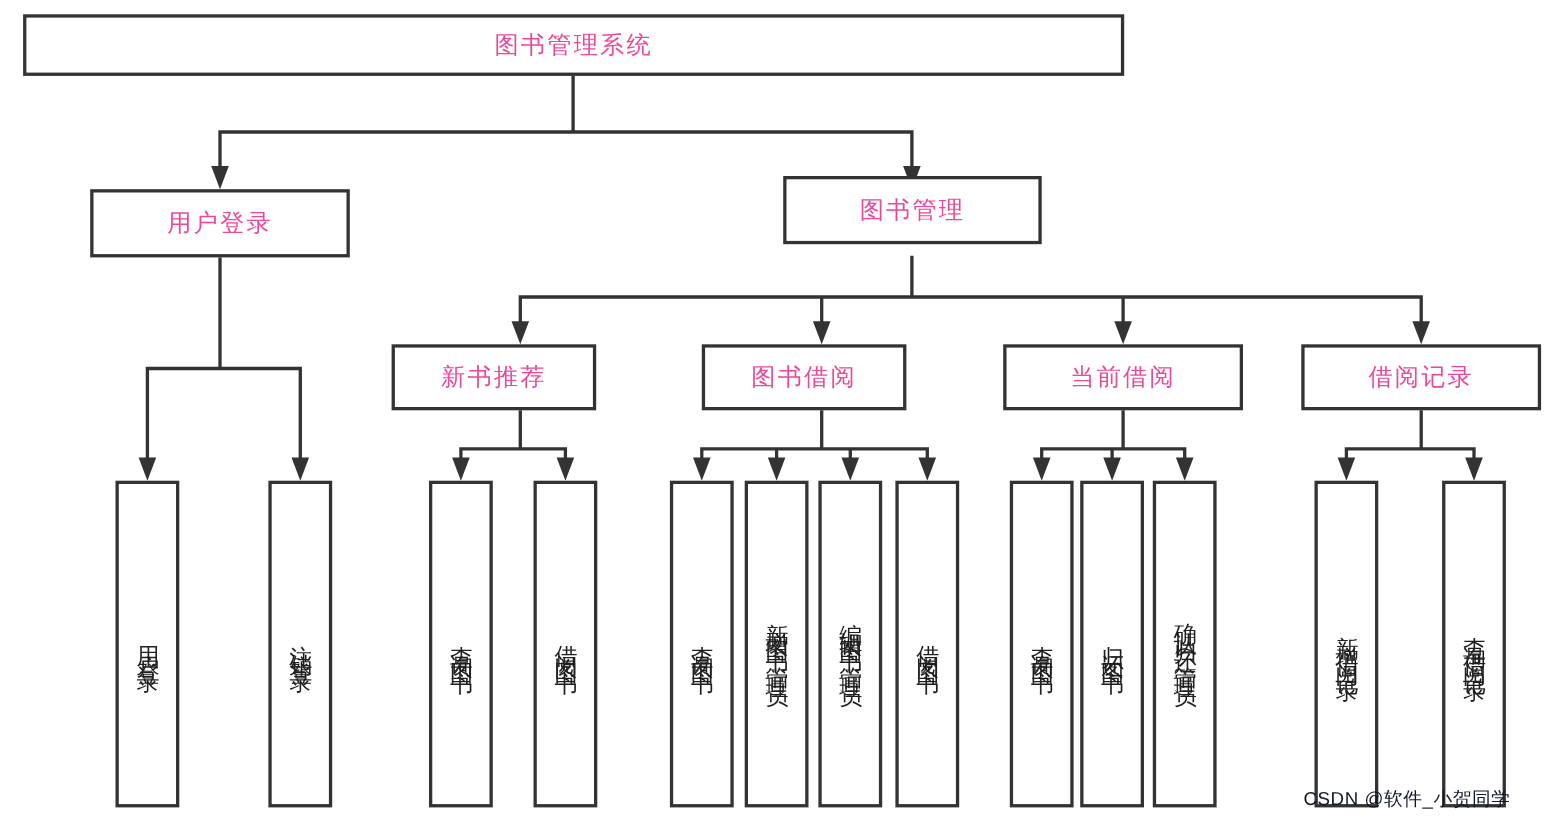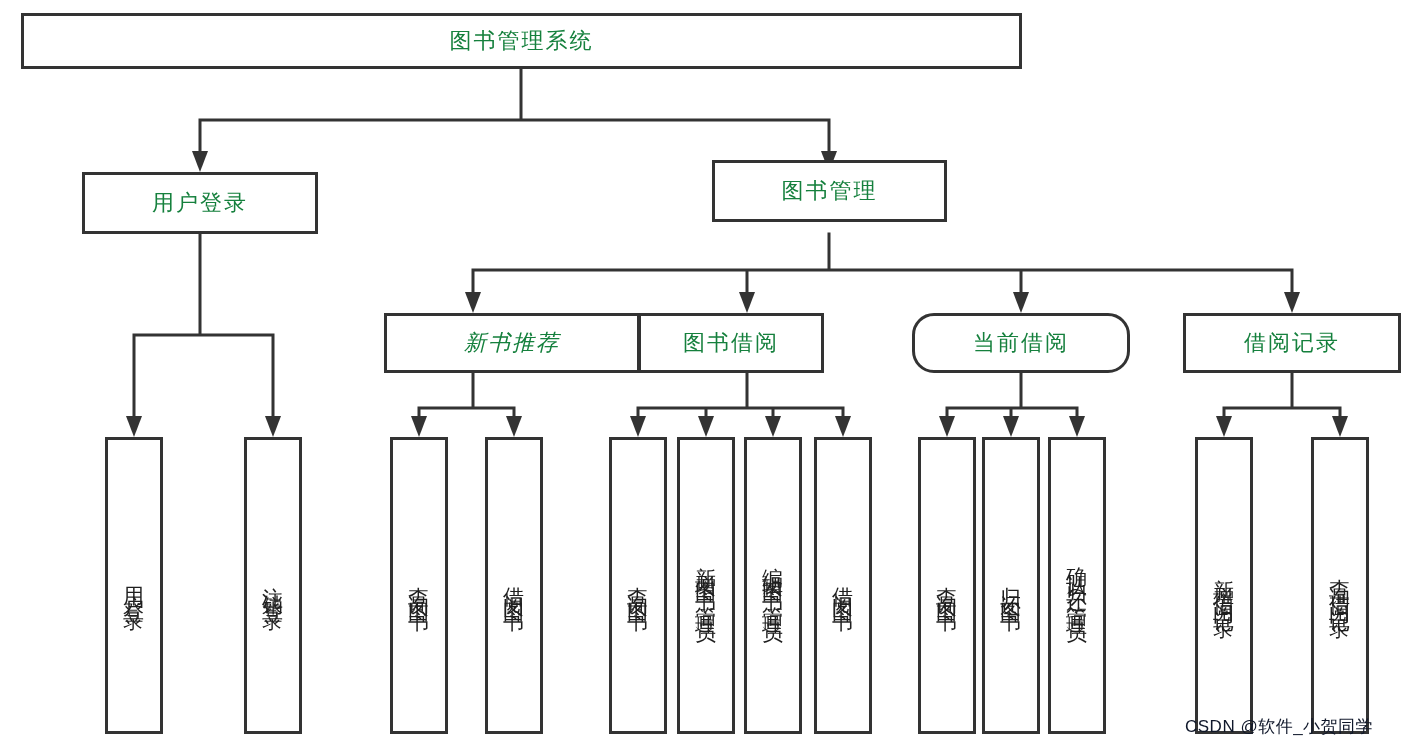--- a/index.html
+++ b/index.html
@@ -23,21 +23,21 @@
     background: #ffffff;
     border: 3px solid #333333;
     display: flex;
     align-items: center;
     justify-content: center;
     text-align: center;
   }
   .hbox span {
     font-size: 22px;
     letter-spacing: 2px;
-    color: #15803d;
+    color: #ec4899;
     white-space: nowrap;
   }
   .vbox span {
     writing-mode: vertical-rl;
     text-orientation: mixed;
     font-size: 21px;
     letter-spacing: 8px;
     color: #1f1f1f;
     line-height: 1;
   }
@@ -93,27 +93,27 @@
     <span>图书管理系统</span>
   </div>
 
   <div class="box hbox" style="left:82px; top:172px; width:236px; height:62px;">
     <span>用户登录</span>
   </div>
   <div class="box hbox" style="left:712px; top:160px; width:235px; height:62px;">
     <span>图书管理</span>
   </div>
 
-  <div class="box hbox" style="left:384px; top:313px; width:256px; height:60px;font-style:italic;">
+  <div class="box hbox" style="left:356px; top:313px; width:186px; height:60px;">
     <span>新书推荐</span>
   </div>
   <div class="box hbox" style="left:638px; top:313px; width:186px; height:60px;">
     <span>图书借阅</span>
   </div>
-  <div class="box hbox" style="left:912px; top:313px; width:218px; height:60px;border-radius:22px;">
+  <div class="box hbox" style="left:912px; top:313px; width:218px; height:60px;">
     <span>当前借阅</span>
   </div>
   <div class="box hbox" style="left:1183px; top:313px; width:218px; height:60px;">
     <span>借阅记录</span>
   </div>
 
   <div class="box vbox" style="left:105px; top:437px; width:58px; height:297px;">
     <span>用户登录</span>
   </div>
   <div class="box vbox" style="left:244px; top:437px; width:58px; height:297px;">

